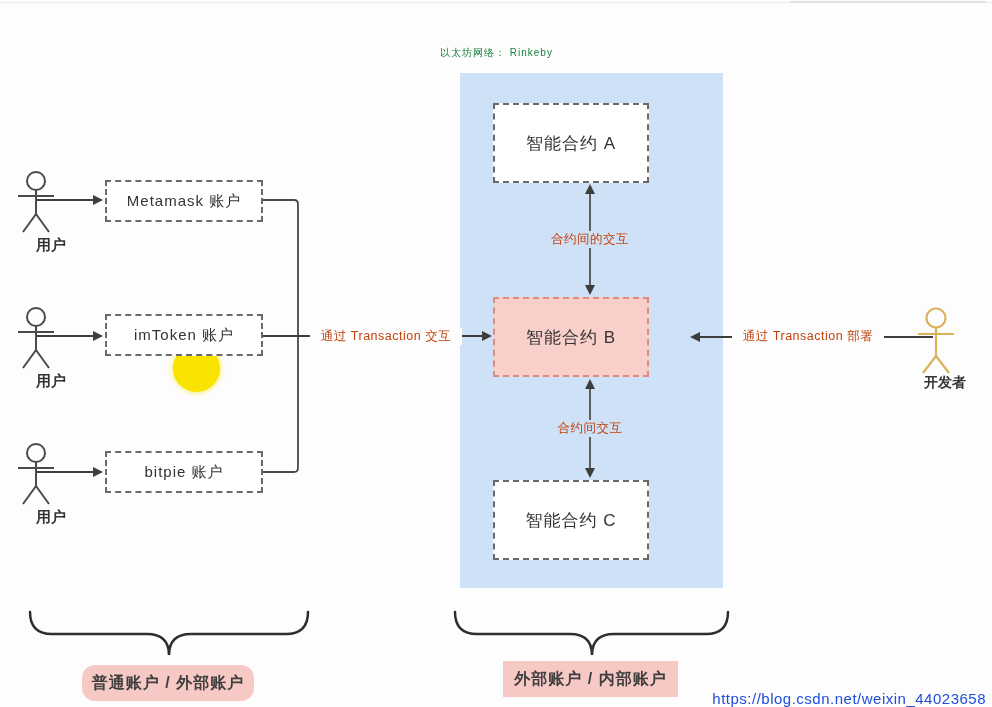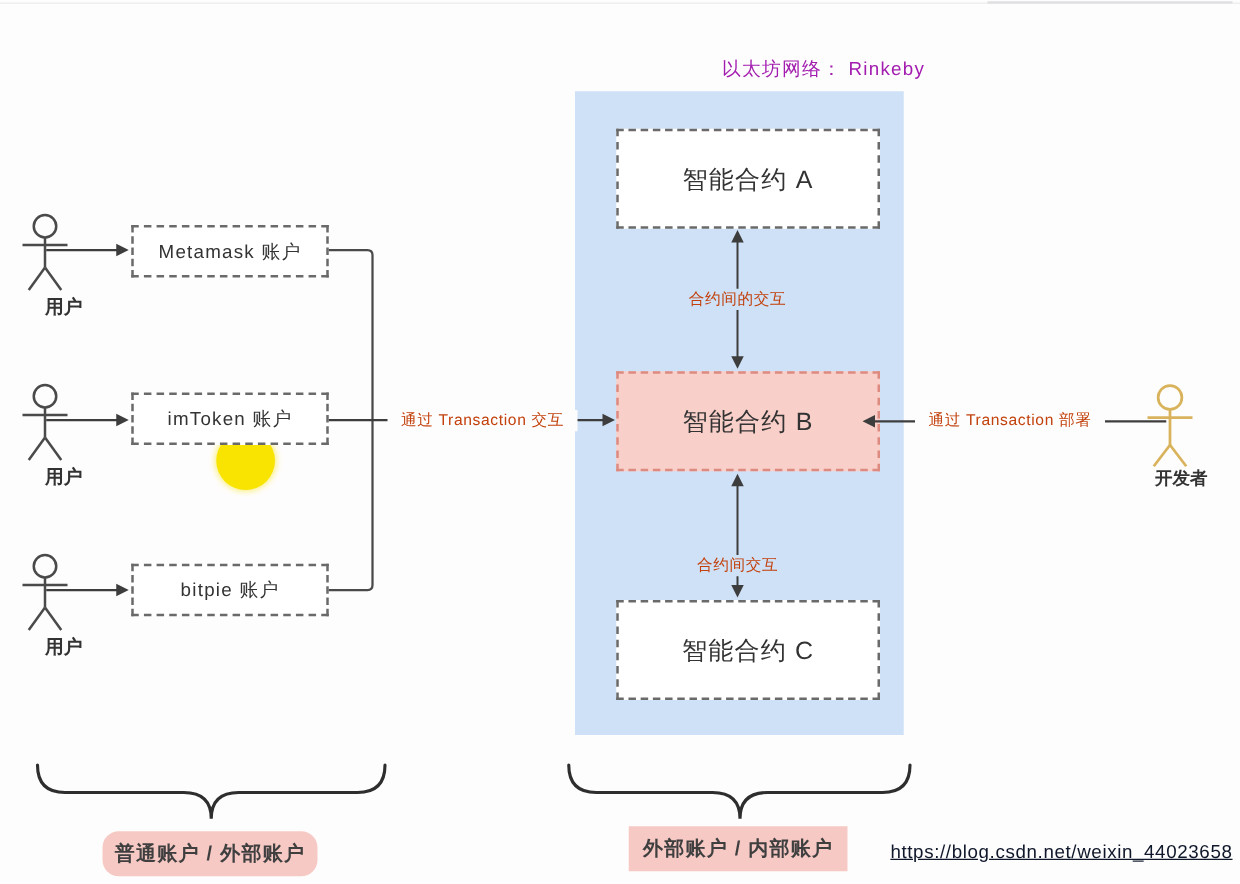--- a/index.html
+++ b/index.html
@@ -3,63 +3,63 @@
 <meta charset="utf-8">
 <style>
   html,body{margin:0;padding:0;background:#ffffff;}
   .stage{
     position:relative;width:992px;height:707px;overflow:hidden;
     background:#fefdfd;font-family:"Liberation Sans","DejaVu Sans",sans-serif;color:#333;
   }
   .top-edge{position:absolute;left:0;top:2px;width:992px;height:1px;background:#ebebee;}
   .top-edge-right{position:absolute;left:790px;top:1px;width:196px;height:2px;background:#dfdfe4;}
 
-  .title{position:absolute;left:440px;top:46px;width:300px;text-align:right;
-    font-size:15px;color:#a21caf;letter-spacing:1px;z-index:4;}
+  .title{position:absolute;left:440px;top:46px;width:300px;text-align:left;
+    font-size:10px;color:#15803d;letter-spacing:1px;z-index:4;}
 
   .panel{position:absolute;left:460px;top:73px;width:263px;height:515px;background:#cfe1f6;z-index:0;}
 
   .cursor-highlight{position:absolute;left:173px;top:345px;width:47px;height:47px;border-radius:50%;
     background:#f8e400;z-index:1;box-shadow:0 0 5px 1px rgba(248,228,0,.55);}
 
   .box{position:absolute;box-sizing:border-box;display:flex;align-items:center;justify-content:center;
     background:#fff;border:2px dashed #6a6a6a;color:#333;z-index:2;letter-spacing:1px;}
-  .contract{left:493px;width:211px;height:80px;font-size:20px;}
+  .contract{left:493px;width:156px;height:80px;font-size:17px;}
   #contract-a{top:103px;}
   #contract-b{top:297px;background:#f9cfc9;border-color:#dd8a80;}
   #contract-c{top:480px;}
   .account{left:105px;width:158px;height:42px;font-size:15px;}
   #account-metamask{top:180px;}
   #account-imtoken{top:314px;}
   #account-bitpie{top:451px;}
 
   svg.overlay{position:absolute;left:0;top:0;width:992px;height:707px;z-index:3;pointer-events:none;}
 
   .edge-label{position:absolute;z-index:4;font-size:12.5px;color:#c2410c;text-align:center;
     height:17px;line-height:17px;letter-spacing:.5px;}
   .on-panel{background:#cfe1f6;}
   .on-page{background:#fefdfd;}
   #label-ab{left:540px;top:231px;width:100px;}
-  #label-bc{left:545px;top:420px;width:90px;margin-top:24px;}
+  #label-bc{left:545px;top:420px;width:90px;}
   #label-user-tx{left:284px;top:328px;width:152px;margin-left:26px;}
   #label-dev-tx{left:732px;top:328px;width:152px;}
 
   .person-label{position:absolute;z-index:4;text-align:right;font-weight:600;color:#333;}
   .user-label{left:6px;width:60px;font-size:15px;}
   #user-label-1{top:236px;}
   #user-label-2{top:372px;}
   #user-label-3{top:508px;}
   #developer-label{left:906px;top:374px;width:60px;font-size:14px;}
 
   .legend-box{position:absolute;z-index:4;display:flex;align-items:center;justify-content:center;
     background:#f6c9c4;font-size:16px;font-weight:600;color:#3f3f3f;letter-spacing:1px;}
   #legend-external{left:82px;top:665px;width:172px;height:36px;border-radius:13px;}
   #legend-internal{left:503px;top:661px;width:175px;height:36px;}
 
-  .watermark{position:absolute;right:6px;bottom:17px;z-index:5;font-size:15px;color:#0f172a;letter-spacing:.5px;text-decoration:underline;}
+  .watermark{position:absolute;right:6px;bottom:0;z-index:5;font-size:15px;color:#1d4ed8;letter-spacing:.5px;}
 </style>
 </head>
 <body>
 
 <div class="stage">
   <div class="top-edge"></div>
   <div class="top-edge-right"></div>
 
   <div class="title">以太坊网络： Rinkeby</div>
 

